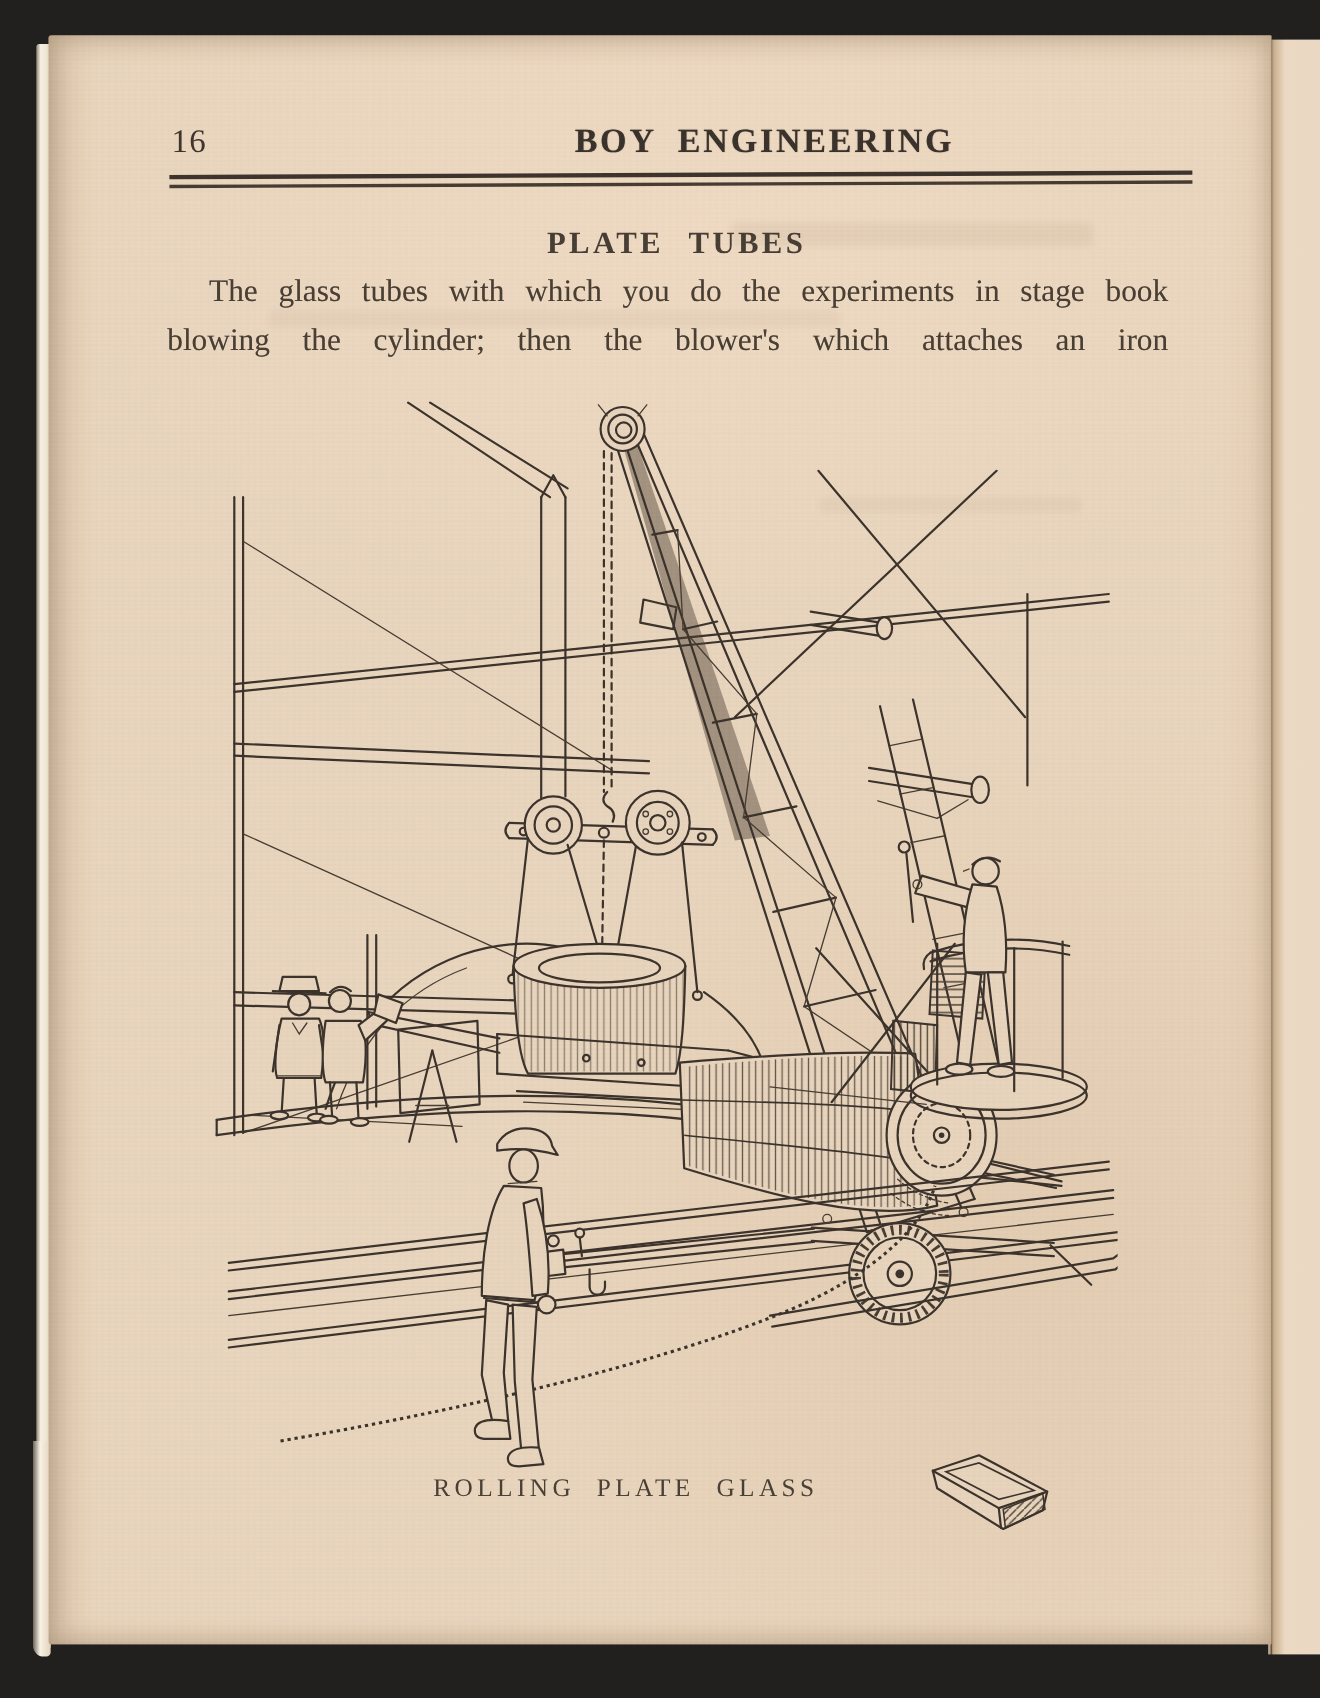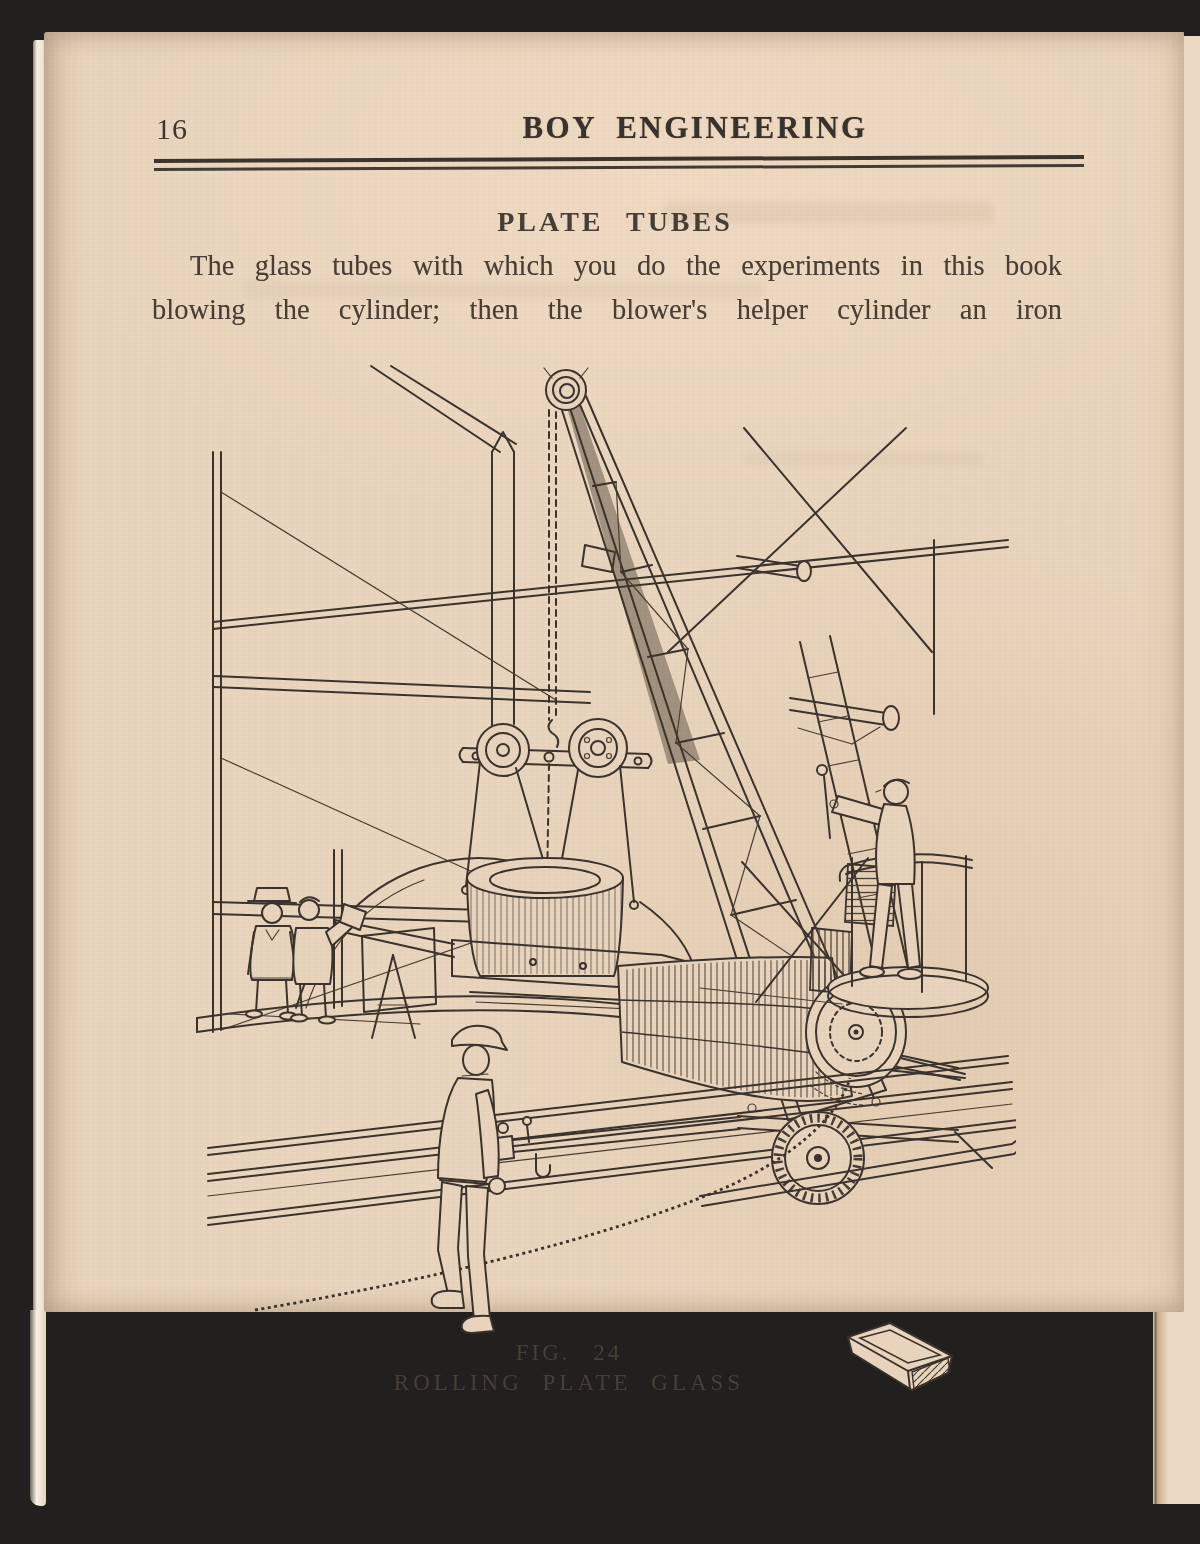--- a/index.html
+++ b/index.html
@@ -14,30 +14,29 @@
     background:linear-gradient(90deg,#8d8374 0%,#f6efe1 30%,#efe6d4 70%,#d9c6ab 100%);
     border-radius:3px 0 0 6px;
   }
   .page-edge-left2{
     position:absolute;left:30px;top:1310px;width:16px;height:196px;
     background:linear-gradient(90deg,#6f675b 0%,#f8f2e6 40%,#e2d3ba 100%);
     border-radius:0 0 4px 10px;
   }
   
   .page-main{
-    position:absolute;left:44px;top:32px;width:1112px;height:1280px;
+    position:absolute;left:44px;top:32px;width:1112px;height:1463px;
     background:
       radial-gradient(ellipse 900px 500px at 55% 12%, rgba(244,221,198,.55), rgba(244,221,198,0) 70%),
       radial-gradient(ellipse 700px 700px at 80% 75%, rgba(196,165,130,.18), rgba(196,165,130,0) 70%),
       linear-gradient(90deg,#dfc9af 0%,#e9d5bd 4%,#e9d5bd 96%,#e3cdb2 100%),
       #e8d4bc;
     box-shadow: inset 0 6px 22px rgba(90,65,40,.18), inset 0 -8px 20px rgba(90,65,40,.12), inset 10px 0 24px rgba(90,65,40,.10);
     border-radius:3px 1px 1px 3px;
     color:#443b31;
-    padding-left:28px;
   }
   
   .page-main::after{
     content:"";position:absolute;inset:0;pointer-events:none;opacity:.5;
     background:
       repeating-linear-gradient(0deg, rgba(120,95,70,.022) 0 2px, rgba(255,255,255,.02) 2px 4px),
       repeating-linear-gradient(90deg, rgba(120,95,70,.018) 0 3px, rgba(255,255,255,.015) 3px 6px);
   }
   
   .page-right{
@@ -105,22 +104,22 @@
   <div class="smudge" style="left:200px;top:250px;width:520px;height:16px;opacity:.05;"></div>
   <div class="smudge" style="left:700px;top:420px;width:240px;height:14px;opacity:.05;"></div>
 
   <div class="pageno">16</div>
   <div class="header-title">BOY ENGINEERING</div>
   <div class="header-rule"></div>
 
   <div class="section-heading">PLATE TUBES</div>
 
   <div class="paragraph">
-    <div class="pline indent">The glass tubes with which you do the experiments in this book</div>
-    <div class="pline">blowing the cylinder; then the blower's helper cylinder an iron</div>
+    <div class="pline indent">The glass tubes with which you do the experiments in stage book</div>
+    <div class="pline">blowing the cylinder; then the blower's which attaches an iron</div>
   </div>
 
   <div class="figure-wrap">
     <svg width="831" height="1078" viewBox="185 360 831 1078" role="img" aria-label="Line engraving of a derrick crane with pulley blocks holding a pot of molten glass over a casting table while a large roller flattens plate glass; workmen stand at left and foreground, one operator on a raised platform at right, with rails in the foreground and an empty annealing tray at lower right.">
       <defs>
         <pattern id="vh" width="6" height="9" patternUnits="userSpaceOnUse">
           <path d="M3,0 V9" stroke="#463c31" stroke-width="1.2"></path>
         </pattern>
         <pattern id="hh" width="9" height="7" patternUnits="userSpaceOnUse">
           <path d="M0,3.5 H9" stroke="#463c31" stroke-width="1.3"></path>
@@ -394,17 +393,16 @@
         <path class="sf" d="M848,1337 L890,1323 L952,1356 L948,1373 L912,1390 L852,1353 Z"></path>
         <path class="s" d="M848,1337 L908,1371 L952,1356"></path>
         <path class="s" d="M908,1371 L910,1389"></path>
         <path class="sth" d="M860,1338 L890,1330 L940,1355 L908,1363 Z"></path>
         <polygon points="912,1372 948,1358 950,1372 914,1389" fill="url(#dh)" stroke="#39312a" stroke-width="1.4"></polygon>
       </g>
     </svg>
   </div>
 
   <div class="figure-caption">
-    <div class="cap1">FIG.  24</div>
     <div class="cap2">ROLLING PLATE GLASS</div>
   </div>
 
 </div>
 
 </body></html>

